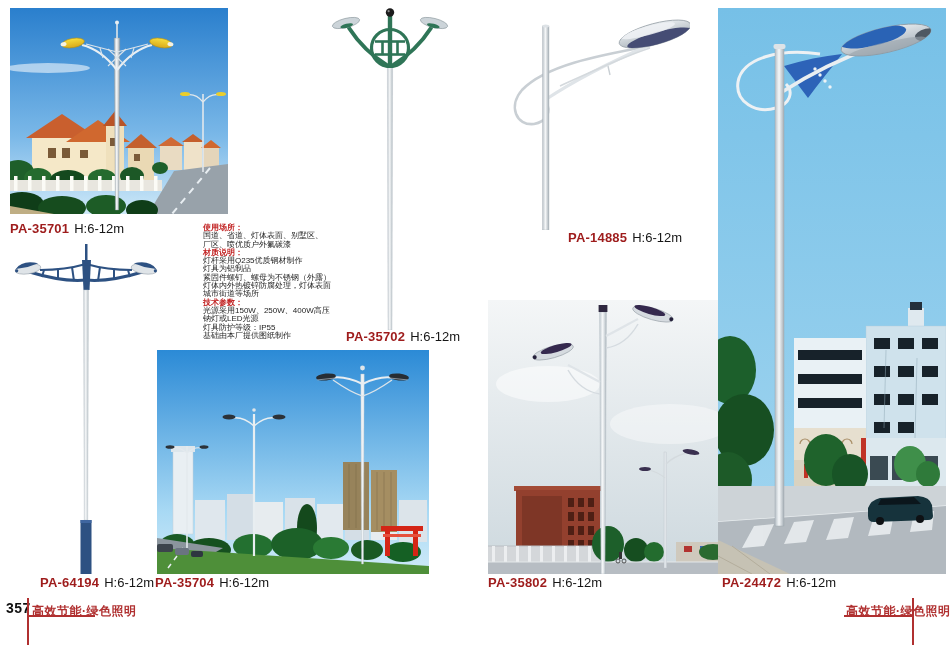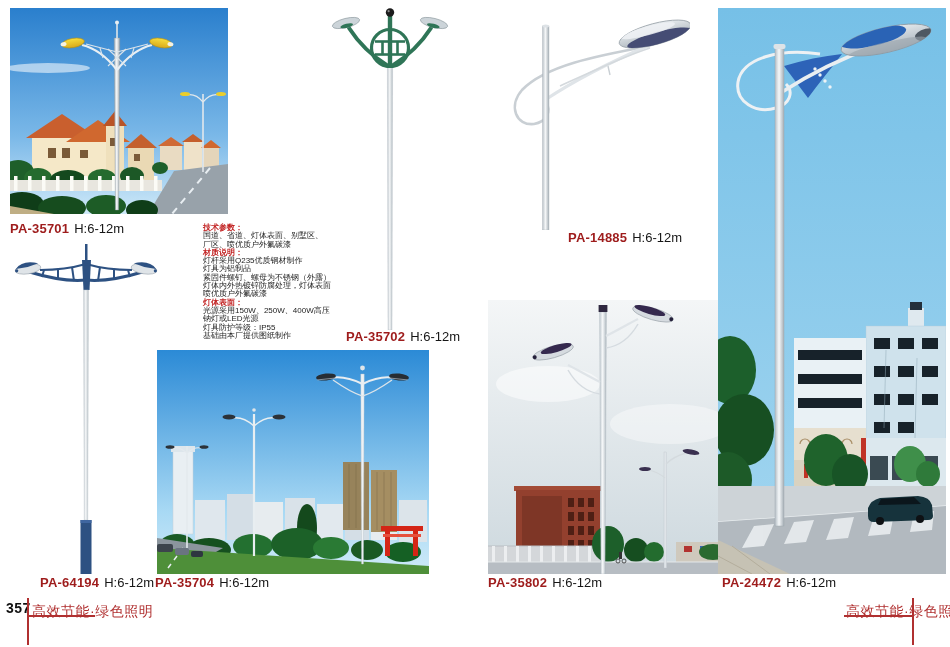--- a/index.html
+++ b/index.html
@@ -11,21 +11,21 @@
   svg{display:block;}
   
   .plabel{position:absolute;font-size:13px;white-space:nowrap;}
   .plabel .code{color:#9e1c1c;font-weight:bold;margin-right:5px;letter-spacing:.2px;}
   .plabel .ht{color:#161616;font-weight:normal;}
   
   .specs{position:absolute;left:203px;top:224px;width:160px;font-size:8px;line-height:8.3px;color:#242424;}
   .specs .sh{color:#c22424;font-weight:bold;}
   
   .fnum{position:absolute;font-size:14px;font-weight:bold;color:#101010;letter-spacing:.5px;}
-  .fslogan{position:absolute;font-size:14px;font-weight:normal;color:#b03030;letter-spacing:.5px;white-space:nowrap;}
+  .fslogan{position:absolute;font-size:12px;font-weight:bold;color:#b03030;letter-spacing:.5px;white-space:nowrap;}
   .flv{position:absolute;width:2px;background:#b03030;}
   .flh{position:absolute;height:2px;background:#b03030;}
 </style>
 </head>
 <body>
 
 <svg class="abs" style="left:10px;top:8px" width="218" height="206" viewBox="0 0 218 206">
   <defs>
     <linearGradient id="a-sky" x1="0" y1="0" x2="0" y2="1">
       <stop offset="0" stop-color="#2a7fcd"></stop>
@@ -537,30 +537,30 @@
       <g clip-path="url(#g-clip)">
         <ellipse cx="156" cy="26" rx="34" ry="9" fill="#2a63b5"></ellipse>
         <ellipse cx="209" cy="36" rx="12" ry="6" fill="#4e5862"></ellipse>
         <ellipse cx="168" cy="39" rx="40" ry="5" fill="#9aa4ac" opacity="0.6"></ellipse>
       </g>
     </g>
   </g>
 </svg>
 
 <div class="specs">
-  <div class="sh">技术参数：</div>
+  <div class="sh">使用场所：</div>
   <div class="sl">国道、省道、灯体表面、别墅区、</div>
   <div class="sl">厂区、喷优质户外氟碳漆</div>
   <div class="sh">材质说明：</div>
   <div class="sl">灯杆采用Q235优质钢材制作</div>
   <div class="sl">灯具为铝制品</div>
   <div class="sl">紧固件螺钉、螺母为不锈钢（外露）</div>
   <div class="sl">灯体内外热镀锌防腐处理，灯体表面</div>
-  <div class="sl">喷优质户外氟碳漆</div>
-  <div class="sh">灯体表面：</div>
+  <div class="sl">城市街道等场所</div>
+  <div class="sh">技术参数：</div>
   <div class="sl">光源采用150W、250W、400W高压</div>
   <div class="sl">钠灯或LED光源</div>
   <div class="sl">灯具防护等级：IP55</div>
   <div class="sl">基础由本厂提供图纸制作</div>
 </div>
 
 <div class="plabel" style="left:10px;top:221px">
   <span class="code">PA-35701</span><span class="ht">H:6-12m</span>
 </div>
 <div class="plabel" style="left:346px;top:329px">

